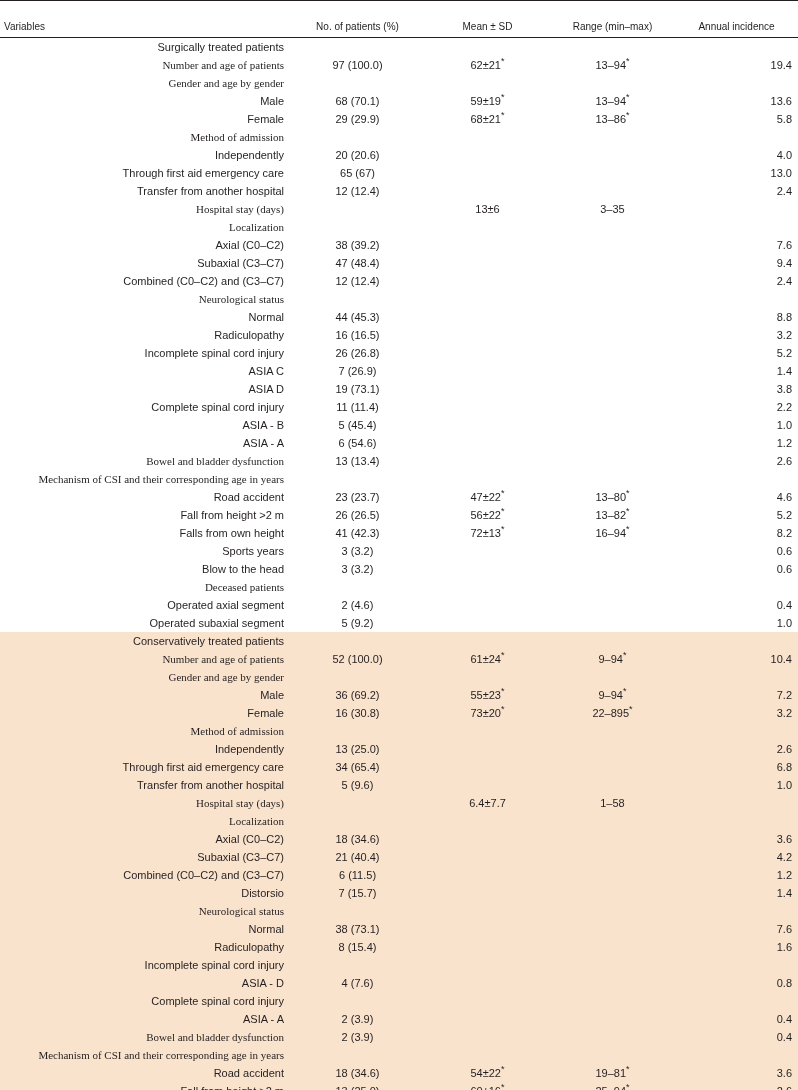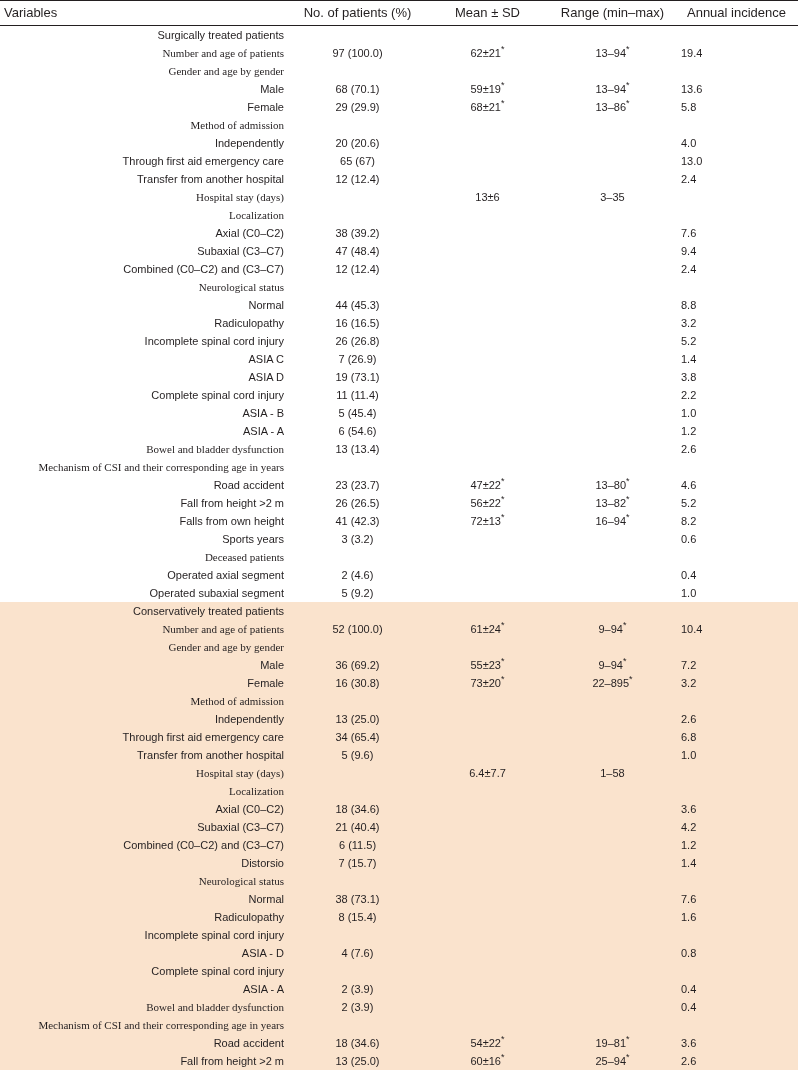--- a/index.html
+++ b/index.html
@@ -25,43 +25,43 @@
     font-size: 11px;
   }
   table.data col.c0 { width: 290px; }
   table.data col.c1 { width: 135px; }
   table.data col.c2 { width: 125px; }
   table.data col.c3 { width: 125px; }
   table.data col.c4 { width: 123px; }
 
   thead th {
     font-weight: normal;
-    font-size: 13px;
+    font-size: 10px;
     text-align: center;
-    padding: 4px 6px 5px 6px;
+    padding: 20px 6px 5px 6px;
     border-top: 1.6px solid #231f20;
     border-bottom: 0.9px solid #231f20;
     vertical-align: bottom;
     color: #231f20;
   }
   thead th.left {
     text-align: left;
     padding-left: 4px;
   }
   tbody td {
     padding: 1px 6px;
     height: 16px;
     vertical-align: middle;
     color: #231f20;
     white-space: nowrap;
     overflow: hidden;
   }
   tbody td.label { text-align: right; }
   tbody td.num { text-align: center; }
-  tbody td.inc { text-align: left; }
+  tbody td.inc { text-align: right; }
 
   tr.shaded td { background: #fae3cd; }
 
   
   .lv0 { padding-left: 4px; }
   .lv1 { padding-left: 18px; font-family: Liberation Serif, serif; }
   .lv2 { padding-left: 38px; margin-top: 24px; }
   .lv3 { padding-left: 58px; margin-left: 27px; }
   sup.ast {
     font-size: 9px;
@@ -288,20 +288,27 @@
           <td class="inc">8.2</td>
         </tr>
         <tr>
           <td class="label lv2">Sports years</td>
           <td class="num">3 (3.2)</td>
           <td class="num"></td>
           <td class="num"></td>
           <td class="inc">0.6</td>
         </tr>
         <tr>
+          <td class="label lv2">Blow to the head</td>
+          <td class="num">3 (3.2)</td>
+          <td class="num"></td>
+          <td class="num"></td>
+          <td class="inc">0.6</td>
+        </tr>
+        <tr>
           <td class="label lv1">Deceased patients</td>
           <td class="num"></td>
           <td class="num"></td>
           <td class="num"></td>
           <td class="inc"></td>
         </tr>
         <tr>
           <td class="label lv2">Operated axial segment</td>
           <td class="num">2 (4.6)</td>
           <td class="num"></td>

